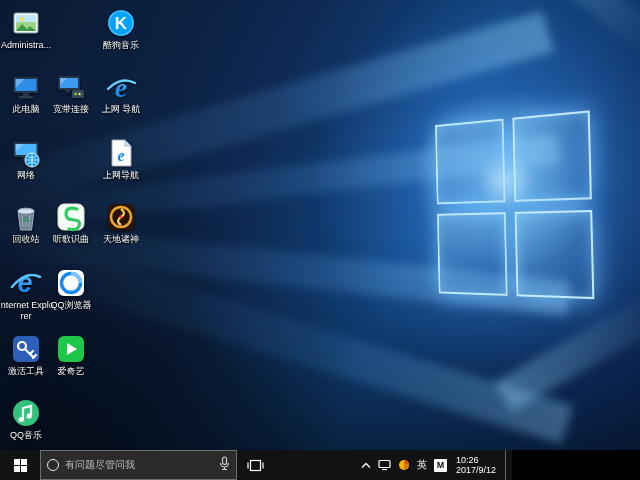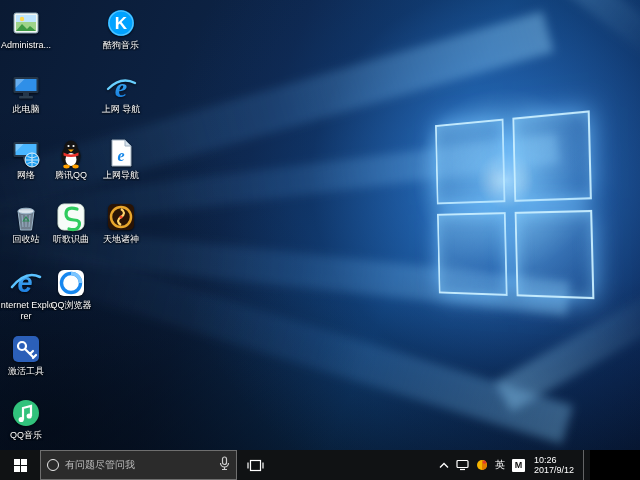--- a/index.html
+++ b/index.html
@@ -33,21 +33,21 @@
     box-shadow:0 0 24px rgba(110,190,255,0.85), inset 0 0 16px rgba(130,205,255,0.5);
   }
 
   
   .cell { position:absolute; width:56px; display:flex; flex-direction:column; align-items:center; }
   .ig { width:33px; height:33px; display:flex; align-items:center; justify-content:center; filter:drop-shadow(0 1px 1px rgba(0,0,0,0.65)); }
   .lbl { margin-top:1px; font-size:9px; line-height:11px; color:#fff; text-align:center;
          text-shadow:0 1px 2px #000, 0 0 3px rgba(0,0,0,0.9); max-height:23px; overflow:hidden; word-break:break-all; width:56px; }
 
   
-  .taskbar { position:absolute; left:0; top:450px; width:590px; height:30px; background:#101214; display:flex; align-items:stretch; z-index:5; }
+  .taskbar { position:absolute; left:0; top:450px; width:512px; height:30px; background:#101214; display:flex; align-items:stretch; z-index:5; }
   .start { width:40px; display:flex; align-items:center; justify-content:center; }
   .wgrid { display:grid; grid-template-columns:6px 6px; grid-template-rows:6px 6px; gap:1px; }
   .wgrid i { background:#fff; display:block; }
   .search { width:197px; background:#2b2b2b; border:1px solid #6f6f6f; display:flex; align-items:center; padding:0 6px; gap:6px; }
   .cortana { width:12px; height:12px; border:1.5px solid #eaeaea; border-radius:50%; flex:0 0 auto; }
   .stext { font-size:10px; color:#bdbdbd; flex:1 1 auto; white-space:nowrap; overflow:hidden; }
   .tb-btn { width:36px; display:flex; align-items:center; justify-content:center; }
   .tb-spacer { flex:1 1 auto; }
   .tray { display:flex; align-items:center; gap:7px; padding-right:3px; }
   .tray-item { display:flex; align-items:center; justify-content:center; height:30px; }
@@ -104,20 +104,34 @@
           <rect x="3.5" y="6" width="25" height="16" rx="1.5" fill="#243649"></rect>
           <rect x="5.5" y="8" width="21" height="12" fill="#2f8fe8"></rect>
           <path d="M5.5 8 h9 l-9 9z" fill="rgba(255,255,255,0.28)"></path>
           <rect x="13" y="22" width="6" height="3" fill="#243649"></rect>
           <rect x="9" y="25" width="14" height="2.5" rx="1" fill="#2c3e50"></rect>
         </svg>
     </div>
     <div class="lbl">此电脑</div>
   </div>
 
+  <div class="cell" style="left:43px;top:70px">
+    <div class="ig">
+      <svg width="32" height="32" viewBox="0 0 32 32">
+          <rect x="3" y="5" width="22" height="14" rx="1.5" fill="#243649"></rect>
+          <rect x="5" y="7" width="18" height="10" fill="#3a9bf0"></rect>
+          <path d="M5 7 h7 l-7 7z" fill="rgba(255,255,255,0.28)"></path>
+          <rect x="10" y="19" width="5" height="2.5" fill="#243649"></rect>
+          <rect x="17" y="19" width="12" height="8" rx="1.5" fill="#36495e"></rect>
+          <circle cx="20.5" cy="23" r="1.2" fill="#7CFC00"></circle>
+          <circle cx="24.5" cy="23" r="1.2" fill="#ffd84d"></circle>
+        </svg>
+    </div>
+    <div class="lbl">宽带连接</div>
+  </div>
 
   <div class="cell" style="left:93px;top:70px">
     <div class="ig">
       <svg width="32" height="32" viewBox="0 0 32 32">
           <defs>
             <linearGradient id="gnav" x1="0" y1="0" x2="0" y2="1">
               <stop offset="0" stop-color="#4fc3ff"></stop>
               <stop offset="1" stop-color="#0b6fd6"></stop>
             </linearGradient>
           </defs>
@@ -135,36 +149,20 @@
           <rect x="5.5" y="7" width="21" height="11" fill="#49b6ff"></rect>
           <path d="M5.5 7 h8 l-8 8z" fill="rgba(255,255,255,0.28)"></path>
           <rect x="13" y="20" width="6" height="2.5" fill="#243649"></rect>
           <circle cx="22" cy="23" r="7" fill="#1d9df0" stroke="#eaf7ff" stroke-width="1"></circle>
           <path d="M15.5 23 h13 M22 16.5 v13 M17.5 19.5 q4.5 3 9 0 M17.5 26.5 q4.5 -3 9 0" stroke="#eaf7ff" stroke-width="0.8" fill="none"></path>
         </svg>
     </div>
     <div class="lbl">网络</div>
   </div>
 
-  <div class="cell" style="left:43px;top:136px">
-    <div class="ig">
-      <svg width="32" height="32" viewBox="0 0 32 32">
-          <ellipse cx="16" cy="19" rx="9.5" ry="11" fill="#141414"></ellipse>
-          <circle cx="16" cy="10" r="6.5" fill="#141414"></circle>
-          <ellipse cx="16" cy="22.5" rx="5.5" ry="6.5" fill="#fff"></ellipse>
-          <circle cx="13.5" cy="9" r="1.1" fill="#fff"></circle>
-          <circle cx="18.5" cy="9" r="1.1" fill="#fff"></circle>
-          <path d="M13 12.5 h6 l-3 2.5z" fill="#ffa100"></path>
-          <path d="M8.5 15.5 q7.5 4 15 0 l0 3 q-7.5 3.2 -15 0z" fill="#e8312a"></path>
-          <ellipse cx="11.5" cy="29.5" rx="3.2" ry="1.9" fill="#ffa100"></ellipse>
-          <ellipse cx="20.5" cy="29.5" rx="3.2" ry="1.9" fill="#ffa100"></ellipse>
-        </svg>
-    </div>
-    <div class="lbl">腾讯QQ</div>
-  </div>
 
   <div class="cell" style="left:93px;top:136px">
     <div class="ig">
       <svg width="32" height="32" viewBox="0 0 32 32">
           <path d="M7 3 h13 l6 6 v20 h-19z" fill="#fff" stroke="#9fb0c0"></path>
           <path d="M20 3 l6 6 h-6z" fill="#d7e3ee" stroke="#9fb0c0"></path>
           <text x="16" y="24" text-anchor="middle" font-size="16" font-weight="bold" font-style="italic" fill="#1686e8" font-family="Liberation Serif, serif">e</text>
         </svg>
     </div>
     <div class="lbl">上网导航</div>
@@ -235,20 +233,29 @@
     <div class="ig">
       <svg width="32" height="32" viewBox="0 0 32 32">
           <rect x="3" y="3" width="26" height="26" rx="5" fill="#2b5fb8"></rect>
           <circle cx="12" cy="13" r="4" fill="none" stroke="#fff" stroke-width="2.2"></circle>
           <path d="M15 16 l8 8 M20 21 l3 -3 M23 25 l3 -3" stroke="#fff" stroke-width="2.2" stroke-linecap="round"></path>
         </svg>
     </div>
     <div class="lbl">激活工具</div>
   </div>
 
+  <div class="cell" style="left:43px;top:332px">
+    <div class="ig">
+      <svg width="32" height="32" viewBox="0 0 32 32">
+          <rect x="3" y="3" width="26" height="26" rx="6" fill="#1cc749"></rect>
+          <path d="M12 10 l10 6 -10 6z" fill="#fff"></path>
+        </svg>
+    </div>
+    <div class="lbl">爱奇艺</div>
+  </div>
 
   <div class="cell" style="left:-2px;top:396px">
     <div class="ig">
       <svg width="32" height="32" viewBox="0 0 32 32">
           <circle cx="16" cy="16" r="13" fill="#31c27c"></circle>
           <path d="M13 22.5 V11 l8 -2 v10" stroke="#fff" stroke-width="2.2" fill="none"></path>
           <circle cx="11.2" cy="22.5" r="2.6" fill="#fff"></circle>
           <circle cx="19.2" cy="19" r="2.6" fill="#fff"></circle>
         </svg>
     </div>

